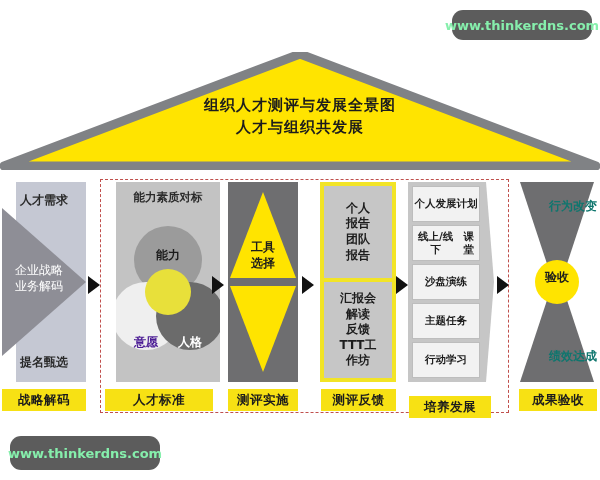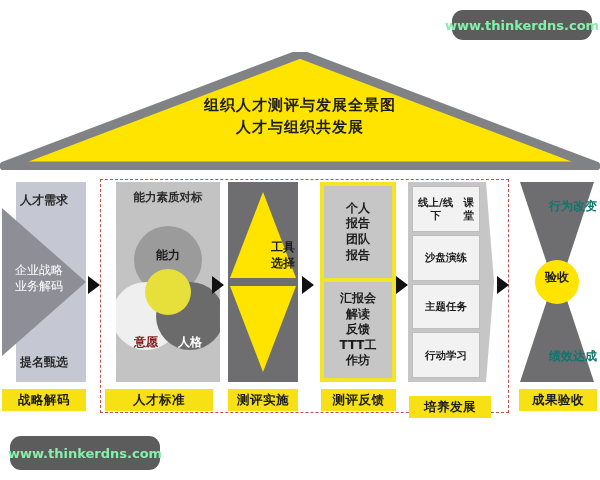--- a/index.html
+++ b/index.html
@@ -175,21 +175,21 @@
     position: absolute;
     left: 0;
     width: 70px;
     text-align: center;
     font-size: 12px;
     font-weight: bold;
     color: #1c1c1c;
     line-height: 1.3;
     pointer-events: none;
   }
-  #col3-text-top { top: 58px; margin-left: 20px; }
+  #col3-text-top { top: 58px; }
   #col3-text-bottom { top: 110px; }
 
   
   #col4-frame {
     position: absolute;
     left: 0;
     top: 0;
     width: 76px;
     height: 200px;
     background: #f2e426;
@@ -332,21 +332,21 @@
   <div class="col" id="col2">
     <div id="col2-panel"></div>
     <div id="col2-title">能力素质对标</div>
     <svg id="venn" viewBox="0 0 104 165" preserveAspectRatio="none">
       <circle cx="52" cy="48" r="34" fill="#9b9b9b"></circle>
       <circle cx="30" cy="104" r="34" fill="#efefef"></circle>
       <circle cx="74" cy="104" r="34" fill="#6b6b6b"></circle>
       <circle cx="52" cy="80" r="23" fill="#e8e03a"></circle>
     </svg>
     <div class="venn-label" style="left:14px; top:65px; width:76px; font-size:12px; color:#1c1c1c;">能力</div>
-    <div class="venn-label" style="left:0px; top:152px; width:60px; font-size:12px; color:#7f1d1d;">意愿</div>
+    <div class="venn-label" style="left:0px; top:152px; width:60px; font-size:12px; color:#4c1d95;">意愿</div>
     <div class="venn-label" style="left:44px; top:152px; width:60px; font-size:12px; color:#ffffff;">人格</div>
   </div>
 
   <div class="arrow" style="left:212px; top:276px;"></div>
 
   <div class="col" id="col3">
     <div id="col3-panel"></div>
     <svg id="col3-svg" viewBox="0 0 70 200" preserveAspectRatio="none">
       <polygon points="35,10 68,96 2,96" fill="#ffe400"></polygon>
       <polygon points="2,104 68,104 35,190" fill="#ffe400"></polygon>
@@ -382,20 +382,24 @@
   </div>
 
   <div class="arrow" style="left:396px; top:276px;"></div>
 
   <div class="col" id="col5">
     <svg id="col5-shape" viewBox="0 0 86 200" preserveAspectRatio="none">
       <polygon points="0,0 78,0 86,100 78,200 0,200" fill="#c6c6c6"></polygon>
     </svg>
     <div id="col5-list">
         <div class="col5-item">
+          <div>个人发展</div>
+          <div>计划</div>
+        </div>
+        <div class="col5-item">
           <div>线上/线下</div>
           <div>课堂</div>
         </div>
         <div class="col5-item">
           <div>沙盘演练</div>
         </div>
         <div class="col5-item">
           <div>主题任务</div>
         </div>
         <div class="col5-item">

